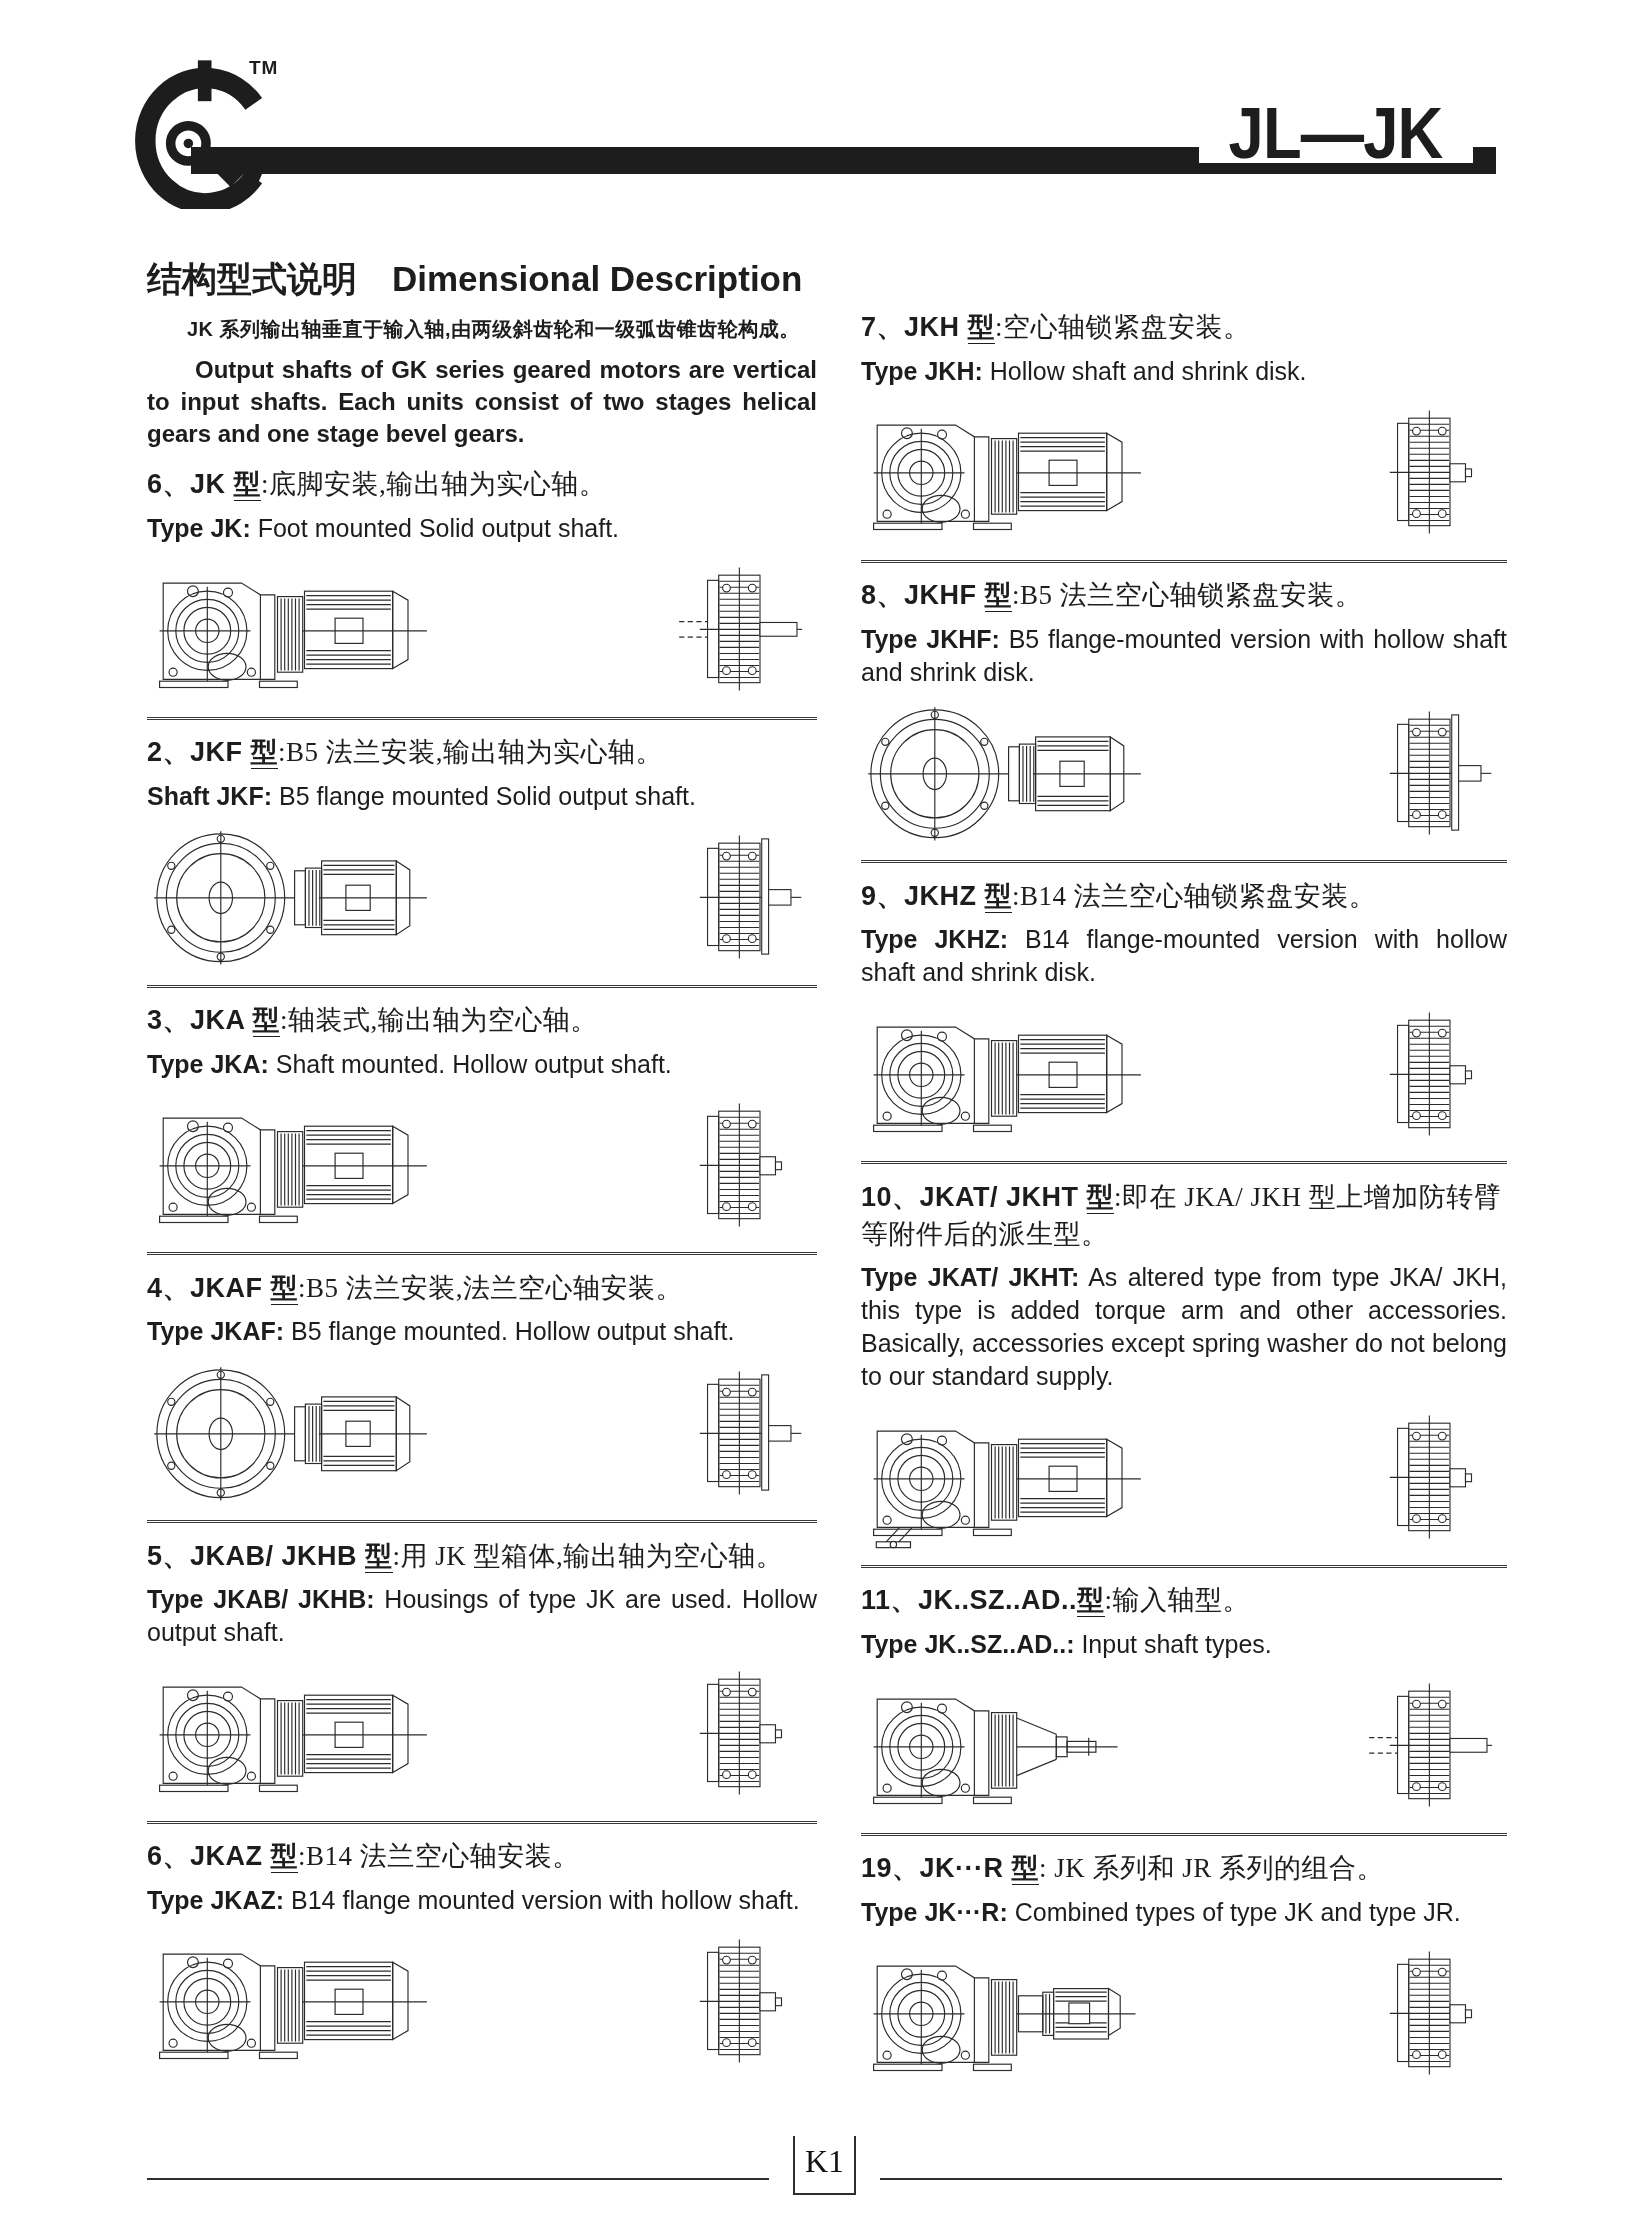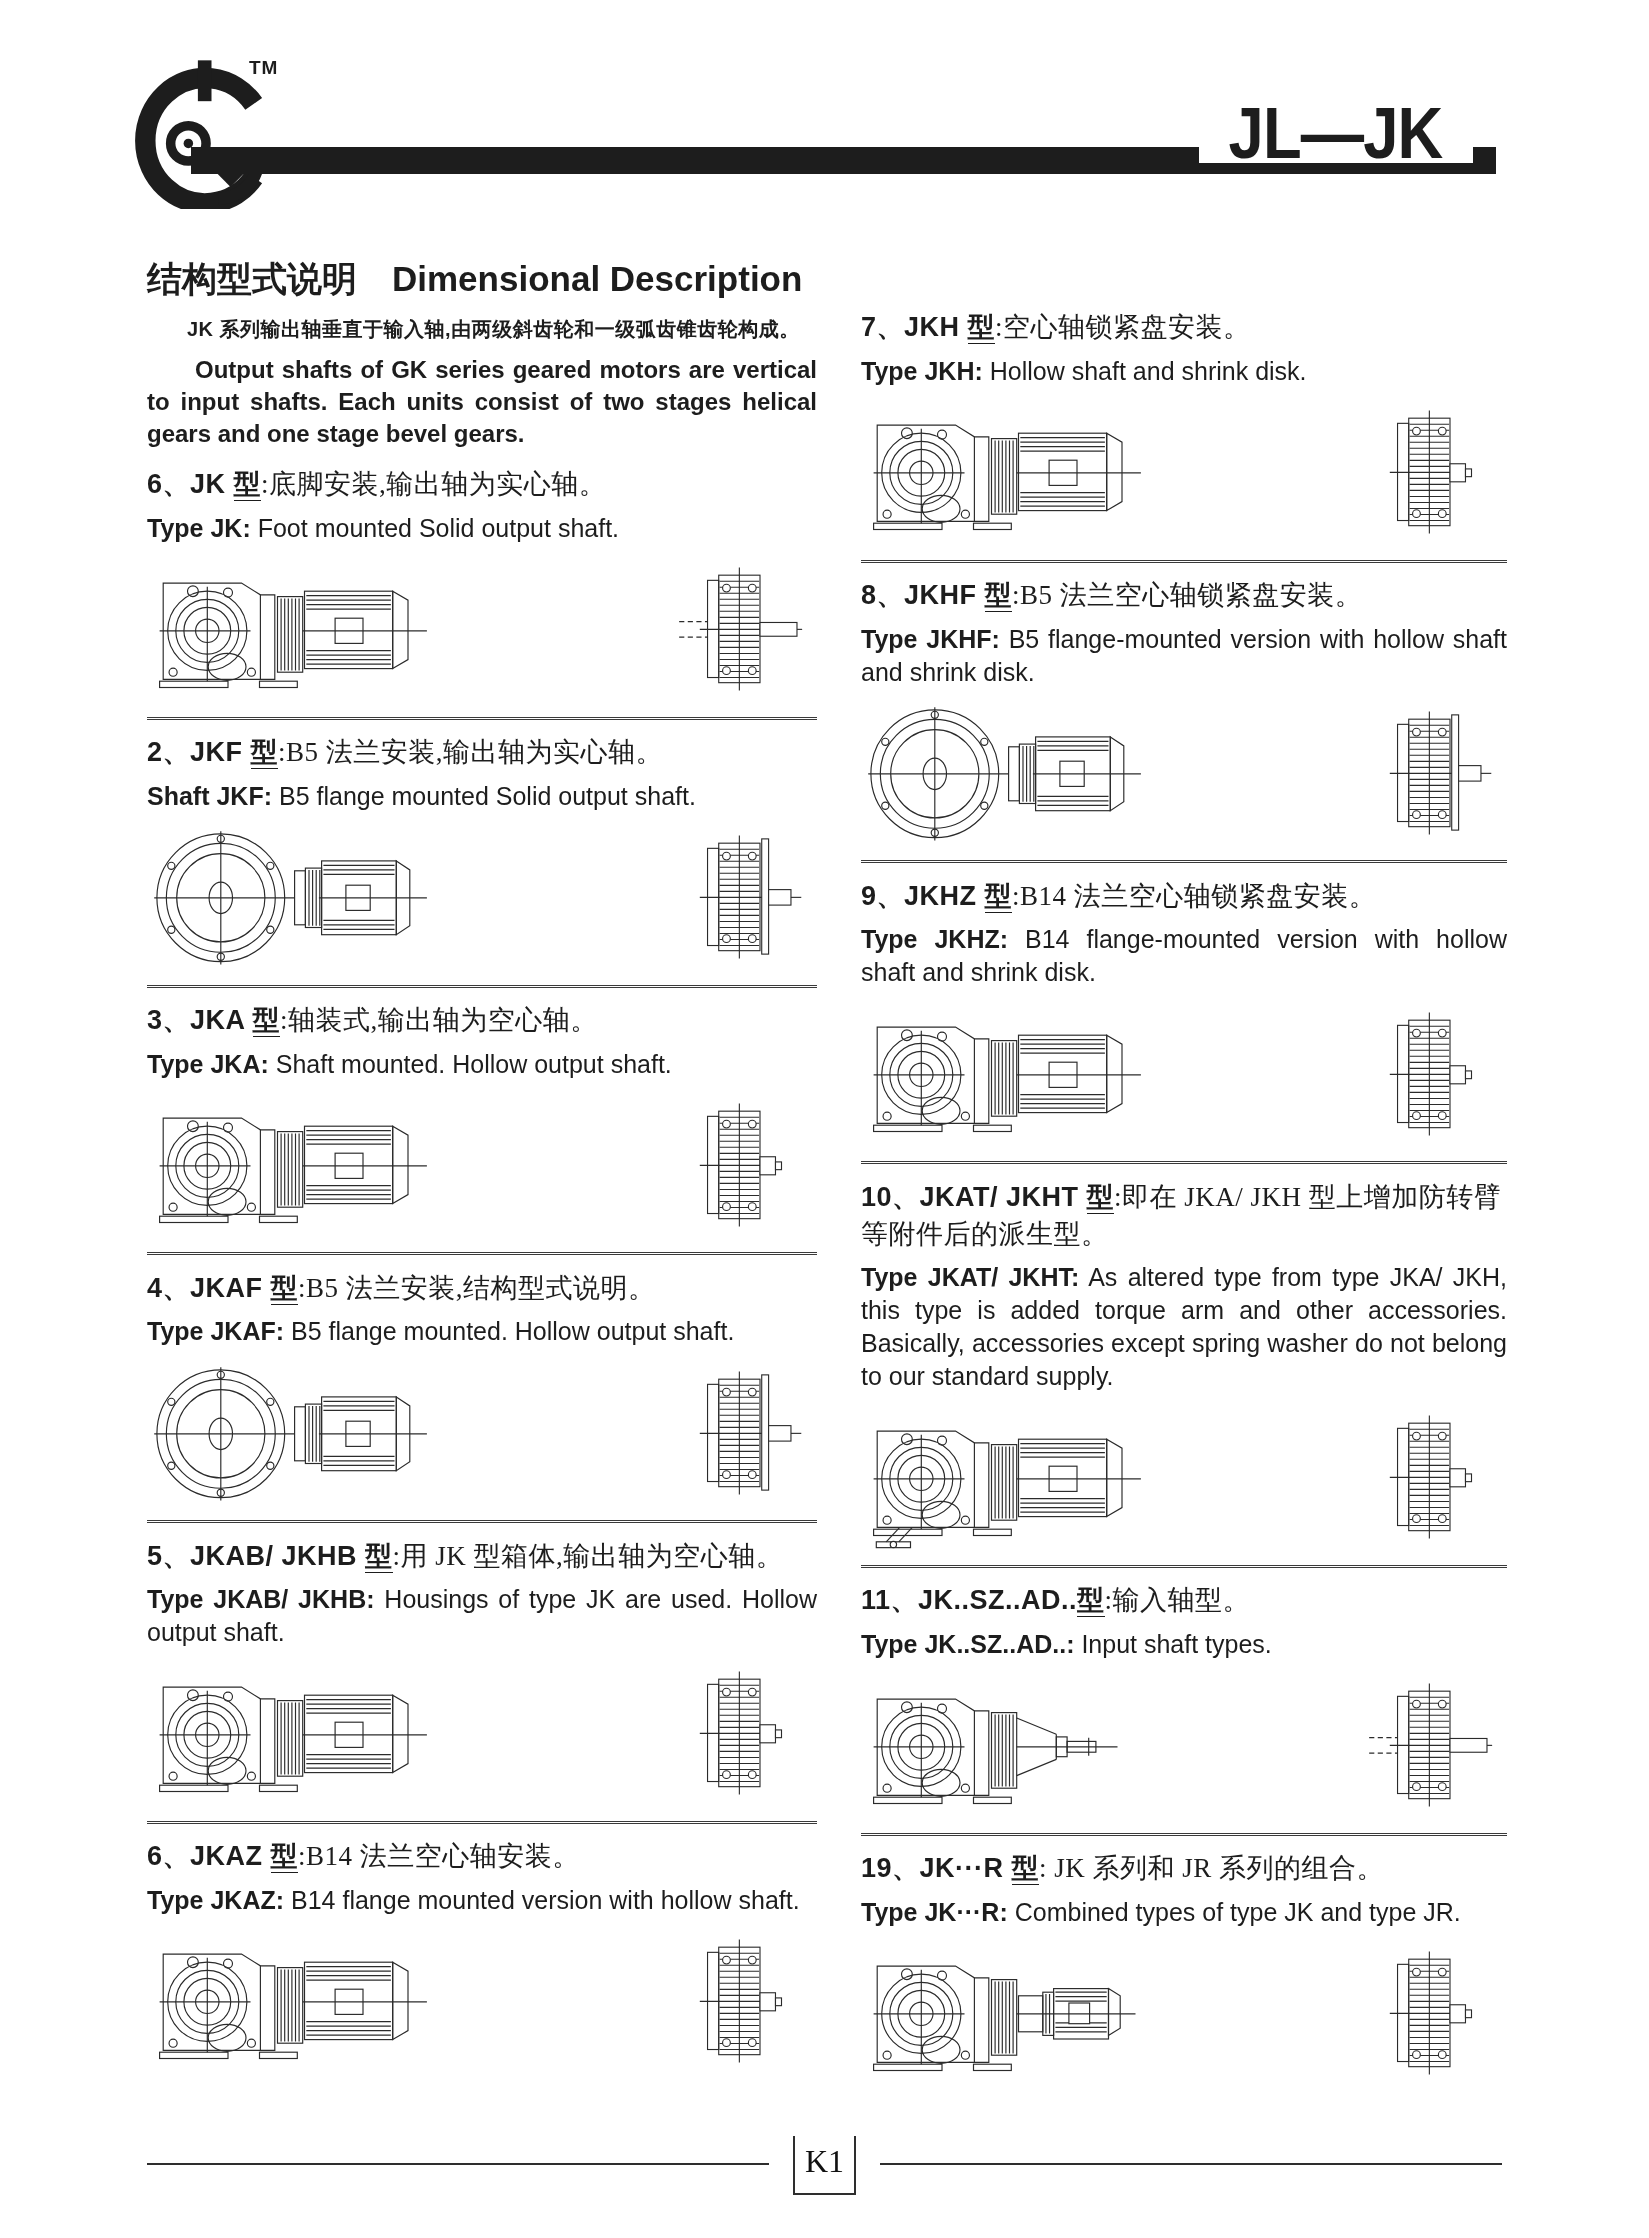--- a/index.html
+++ b/index.html
@@ -36,21 +36,21 @@
   .sec h3 .zhdesc{font-family:"Liberation Serif","DejaVu Serif",serif;font-weight:400;}
   .typeline{margin:8.6px 0 0 0;font-size:25px;line-height:33px;text-align:justify;}
   .typeline .b{font-weight:700;}
 
   .figs{display:flex;justify-content:space-between;align-items:flex-start;
         margin-top:11.5px;padding-right:14.4px;}
   svg.figmain{width:297px;height:144px;stroke:#2b2b2b;fill:none;stroke-width:2.6;}
   svg.figend{width:129px;height:129px;margin-top:7.7px;stroke:#2b2b2b;fill:none;stroke-width:2.6;}
 
   
-  #footer{left:147px;top:2136px;width:1355px;display:flex;align-items:flex-start;gap:24px;}
+  #footer{left:147px;top:2136px;width:1355px;display:flex;align-items:center;gap:24px;}
   #footer .rule{flex:1;border-top:2.9px solid #2e2e2e;margin-top:27px;}
   #k1box{width:59px;height:57px;border-left:2.4px solid #2e2e2e;border-right:2.4px solid #2e2e2e;
        border-bottom:2.4px solid #2e2e2e;position:relative;}
   #k1box span{position:absolute;left:0;right:0;top:6.7px;text-align:center;
        font-family:"Liberation Serif","DejaVu Serif",serif;font-size:32px;color:#111;}
   #defs-holder{position:absolute;width:0;height:0;overflow:hidden;}
 </style>
 </head>
 <body>
 
@@ -270,21 +270,21 @@
       <svg class="figmain" viewBox="0 0 640 320">
           <use href="#sym-assembly" xlink:href="#sym-assembly"></use>
         </svg>
       <svg class="figend" viewBox="0 0 300 300">
           <use href="#sym-end-plain" xlink:href="#sym-end-plain"></use>
         </svg>
     </div>
   </section>
 
   <section class="sec">
-    <h3><span class="b">4、JKAF </span><span class="b u">型</span><span class="zhdesc">:B5 法兰安装,结构型式说明。</span></h3>
+    <h3><span class="b">4、JKAF </span><span class="b u">型</span><span class="zhdesc">:B5 法兰安装,法兰空心轴安装。</span></h3>
     <p class="typeline"><span class="b">Type JKAF:</span> <span>B5 flange mounted. Hollow output shaft.</span></p>
     <div class="figs">
       <svg class="figmain" viewBox="0 0 640 320">
           <use href="#sym-flange" xlink:href="#sym-flange"></use>
         </svg>
       <svg class="figend" viewBox="0 0 300 300">
           <use href="#sym-end-flange" xlink:href="#sym-end-flange"></use>
         </svg>
     </div>
   </section>

